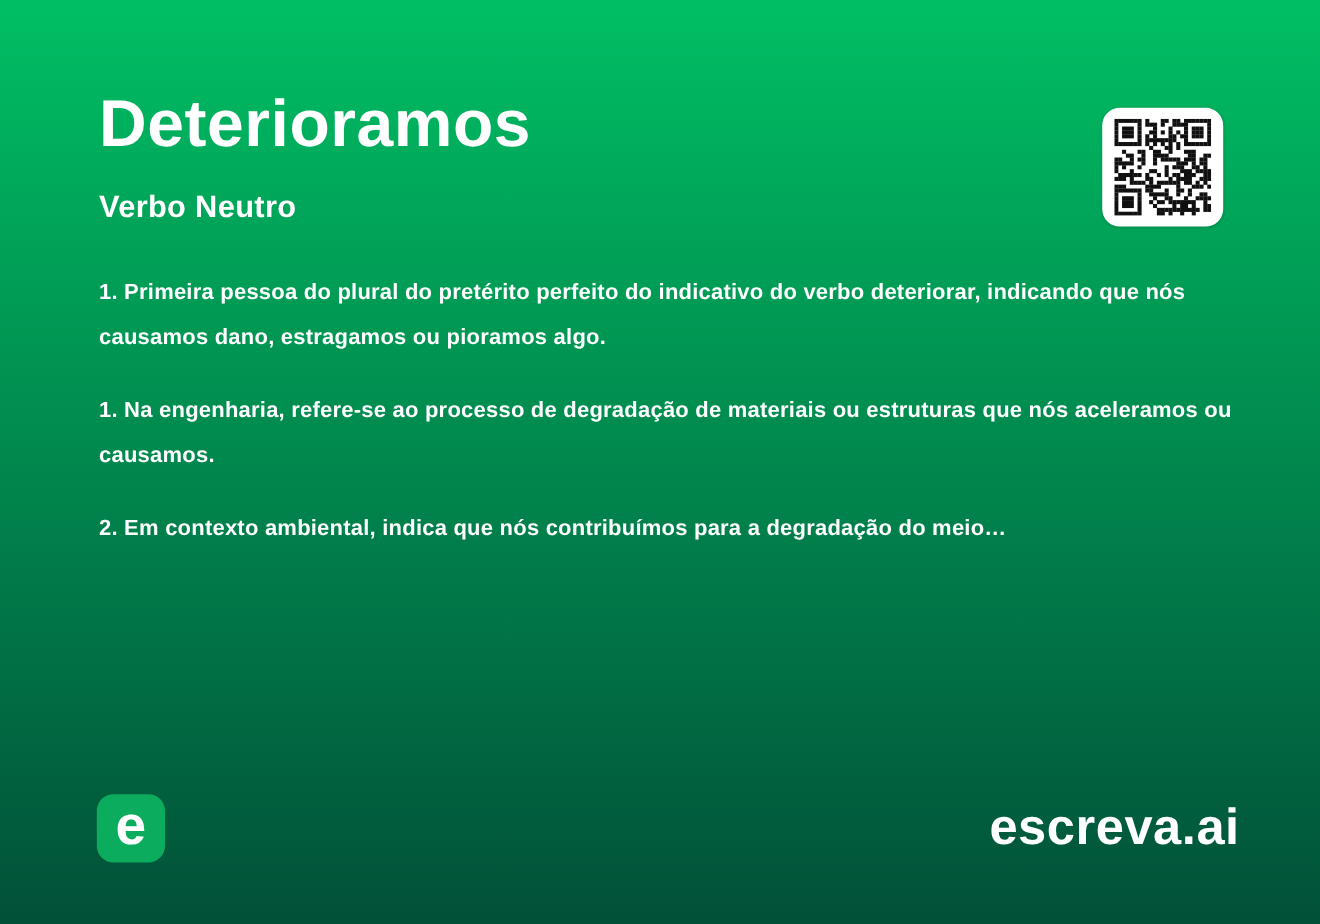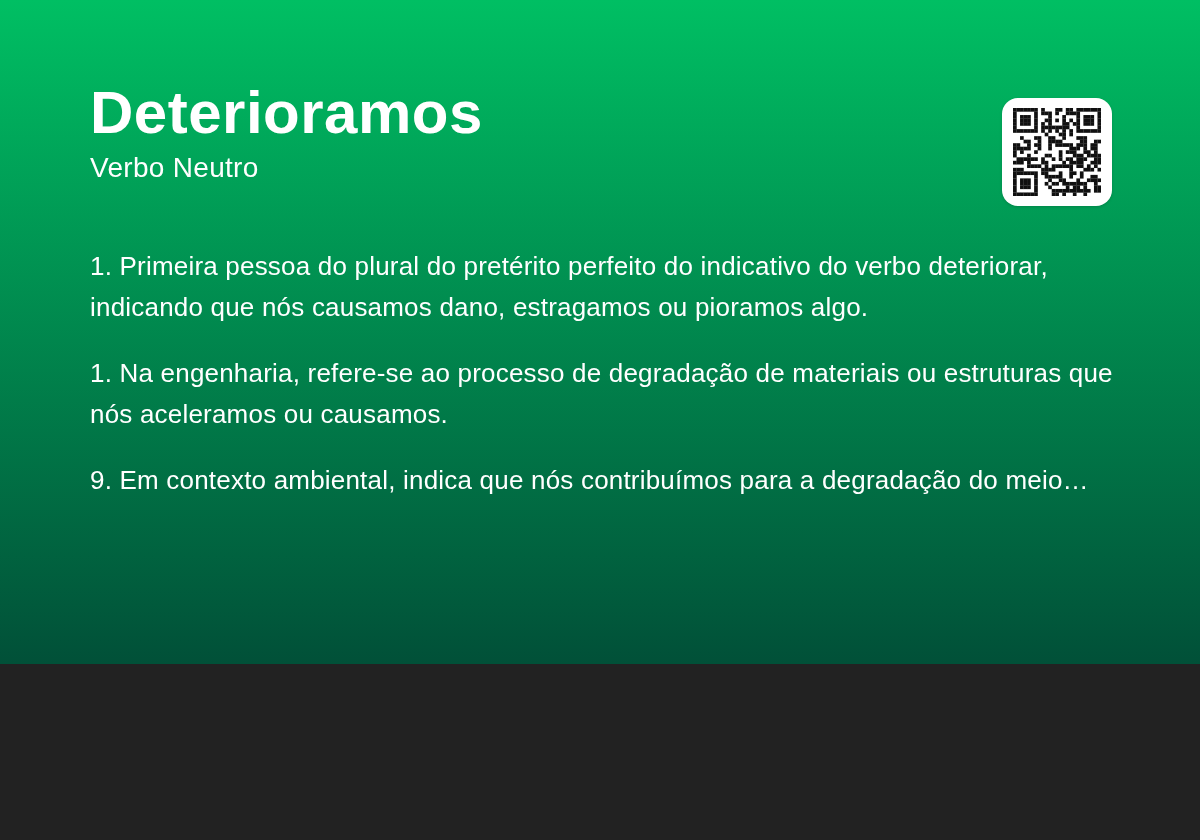--- a/index.html
+++ b/index.html
@@ -1,58 +1,58 @@
 <!DOCTYPE html>
 <html><head>
 <meta charset="utf-8">
 <style>
   html,body{margin:0;padding:0;background:#222;}
   .card{
     position:relative;
-    width:1200px;height:664px;
+    width:1200px;height:840px;
     overflow:hidden;
     color:#ffffff;
     font-family:"Liberation Sans","DejaVu Sans",sans-serif;
     
     background:#00BF63;
   }
   .header{position:absolute;left:90px;top:82px;}
   .title{
     margin:0;
     font-size:60px;
     font-weight:700;
     line-height:62px;
     letter-spacing:0.5px;
   }
   .subtitle{
-    margin-top:8px;
+    margin-top:28px;
     font-size:28px;
-    font-weight:400;
+    font-weight:700;
     letter-spacing:0.3px;
   }
   .qr-box{
     position:absolute;
     left:1002px;top:98px;
     width:110px;height:108px;
     border-radius:16px;
     background:#fff;
     display:flex;align-items:center;justify-content:center;
     box-shadow:0 1px 3px rgba(0,0,0,0.15);
   }
   .qr-box svg{width:88px;height:88px;display:block;}
   .defs{
     position:absolute;
     left:90px;top:246px;
     width:1030px;
   }
   .defs p{
     margin:0 0 25px 0;
-    font-size:26px;
+    font-size:20px;
     line-height:41px;
-    font-weight:400;
+    font-weight:700;
     letter-spacing:0.2px;
   }
   .logo{
     position:absolute;
     left:88px;top:722px;
     width:62px;height:62px;
     border-radius:15px;
     display:flex;align-items:center;justify-content:center;
   }
   .logo span{
@@ -408,21 +408,21 @@
         <rect x="12" y="24" width="1.05" height="1.05" fill="#101010"></rect>
         <rect x="14" y="24" width="1.05" height="1.05" fill="#101010"></rect>
         <rect x="17" y="24" width="1.05" height="1.05" fill="#101010"></rect>
         <rect x="20" y="24" width="1.05" height="1.05" fill="#101010"></rect>
       </svg>
   </div>
 
   <div class="defs">
     <p>1. Primeira pessoa do plural do pretérito perfeito do indicativo do verbo deteriorar, indicando que nós causamos dano, estragamos ou pioramos algo.</p>
     <p>1. Na engenharia, refere-se ao processo de degradação de materiais ou estruturas que nós aceleramos ou causamos.</p>
-    <p>9. Em contexto ambiental, indica que nós contribuímos para a degradação do meio…</p>
+    <p>2. Em contexto ambiental, indica que nós contribuímos para a degradação do meio…</p>
   </div>
 
   <div class="logo" style="background: rgb(11, 172, 93);">
     <span>e</span>
   </div>
 
   <div class="brand">escreva.ai</div>
 
 </div>
 

